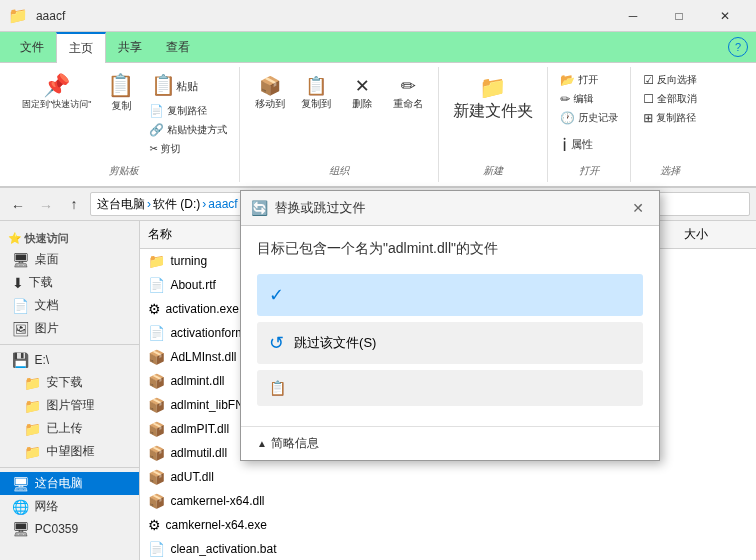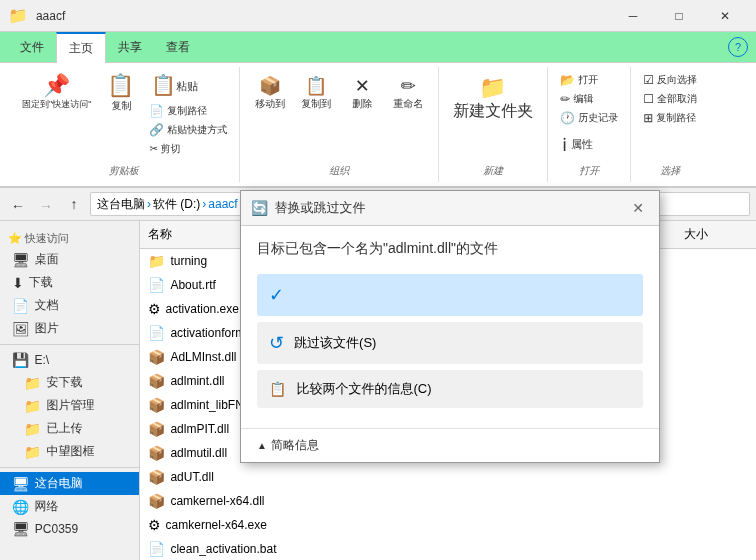--- a/index.html
+++ b/index.html
@@ -130,21 +130,21 @@
       overflow-y: auto;
       padding: 4px 0;
     }
     .sidebar-item {
       display: flex; align-items: center;
       padding: 3px 8px 3px 12px;
       font-size: 12px; cursor: pointer;
       color: #333; white-space: nowrap; overflow: hidden; text-overflow: ellipsis;
     }
     .sidebar-item .si-icon { margin-right: 5px; font-size: 14px; }
-    .sidebar-section { font-size: 11px; color: #555; padding: 6px 8px 2px 8px; font-weight: 400; }
+    .sidebar-section { font-size: 11px; color: #555; padding: 6px 8px 2px 8px; font-weight: 700; }
     .sidebar-divider { height: 1px; background: #d0d0d0; margin: 4px 0; }
     .sidebar-item.selected { background: #0078d7; color: white; }
 
     
     .file-list {
       flex: 1;
       background: white;
       overflow-y: auto;
       position: relative;
     }
@@ -572,21 +572,20 @@
       <p class="dialog-main-text">目标已包含一个名为"adlmint.dll"的文件</p>
       <button class="dialog-option highlighted">
         <span class="opt-icon" style="color:#0078d7; font-size:18px;">✓</span>
       </button>
       <button class="dialog-option skip">
         <span class="opt-icon" style="font-size:18px;">↺</span>
         <span>跳过该文件(S)</span>
       </button>
       <button class="dialog-option compare">
         <span class="opt-icon" style="font-size:14px;">📋</span>
-        <span>比较两个文件的信息(C)</span>
       </button>
     </div>
     <div class="dialog-footer">
       <button class="dialog-footer-btn">
         <span class="expand-icon">▲</span>
         <span>简略信息</span>
       </button>
     </div>
   </div>
 </div>

